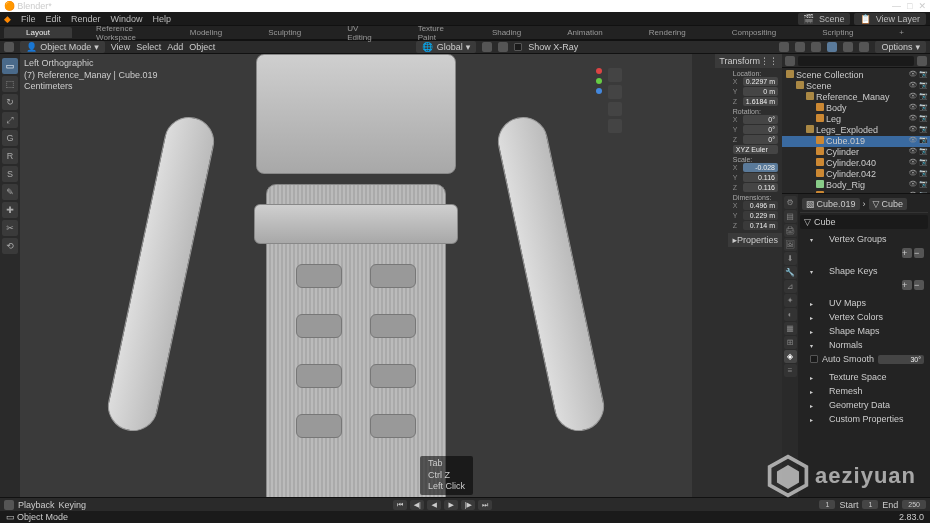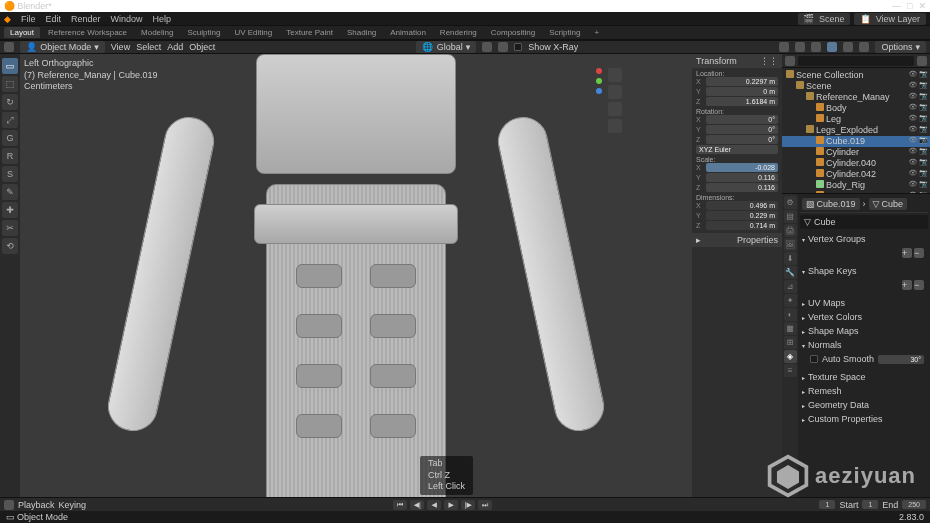--- a/index.html
+++ b/index.html
@@ -4,21 +4,21 @@
 <style>
   * { margin: 0; padding: 0; box-sizing: border-box; font-family: -apple-system, "Segoe UI", Arial, sans-serif; font-size: 9px; color: #ccc; }
   body { background: #1a1a1a; width: 930px; height: 523px; overflow: hidden; position: relative; }
   .row { display: flex; align-items: center; }
   .titlebar { height: 12px; background: #fff; color: #2a2a2a; display: flex; align-items: center; padding: 0 4px; justify-content: space-between; }
   .titlebar-left { display: flex; align-items: center; gap: 2px; font-size: 8px; color: #444; }
   .winctrl { display: flex; gap: 6px; font-size: 9px; color: #444; }
   .menubar { height: 14px; background: #1a1a1a; display: flex; align-items: center; padding: 0 4px; gap: 10px; border-bottom: 1px solid #111; }
   .menubar span { font-size: 9px; color: #bbb; cursor: default; }
   .tabstrip { height: 14px; background: #222; display: flex; align-items: center; padding: 0 4px; gap: 2px; border-bottom: 1px solid #111; }
-  .tab { padding: 1px 6px; font-size: 8px; color: #999; border-radius: 2px 2px 0 0; }
+  .tab { padding: 1px 22px; font-size: 8px; color: #999; border-radius: 2px 2px 0 0; }
   .tab.active { background: #3a3a3a; color: #eee; }
   .scenebar { position: absolute; right: 4px; display: flex; gap: 4px; align-items: center; }
   .scenebar .field { background: #333; border-radius: 2px; padding: 1px 6px; font-size: 8px; display:flex; gap:4px; align-items:center;}
   .header2 { height: 14px; background: #2a2a2a; display: flex; align-items: center; padding: 0 4px; gap: 6px; border-top: 1px solid #111; border-bottom:1px solid #111; }
   .hpill { background: #3a3a3a; border-radius: 2px; padding: 1px 6px; font-size: 8px; display:flex; align-items:center; gap:3px; }
   .hicon { width: 10px; height: 10px; background: #555; border-radius:2px; }
   .main { display: flex; height: calc(523px - 12px - 14px - 14px - 14px - 14px - 12px); }
   .toolbar-left { width: 20px; background: #2a2a2a; display: flex; flex-direction: column; align-items: center; padding-top: 4px; gap: 2px; }
   .tool { width: 16px; height: 16px; background: #3a3a3a; border-radius: 2px; display:flex; align-items:center; justify-content:center; font-size:9px; color:#aaa; }
   .tool.active { background: #4a6a8a; color:#fff; }
@@ -50,21 +50,21 @@
   .ind0{padding-left:4px;} .ind1{padding-left:14px;} .ind2{padding-left:24px;} .ind3{padding-left:34px;}
   .ico-coll{background:#aa8844;} .ico-mesh{background:#cc8833;} .ico-bone{background:#88cc88;}
   .properties { flex: 1; background: #232323; display:flex; }
   .prop-tabs { width:16px; background:#2a2a2a; display:flex; flex-direction:column; padding-top:2px; gap:1px; align-items:center;}
   .prop-tab { width:13px; height:13px; background:#333; border-radius:2px; display:flex;align-items:center;justify-content:center; font-size:8px; color:#888;}
   .prop-tab.active{ background:#454545; color:#fff;}
   .prop-body { flex:1; padding:2px; font-size:8px; overflow:hidden;}
   .prop-crumb { display:flex; gap:3px; padding:2px; align-items:center; border-bottom:1px solid #333; margin-bottom:2px;}
   .prop-crumb .chip{background:#3a3a3a; padding:1px 4px; border-radius:2px; display:flex; gap:2px; align-items:center;}
   .prop-field { background:#1a1a1a; border-radius:2px; padding:2px 4px; margin-bottom:3px; display:flex; gap:3px;align-items:center;}
-  .panel-h { display:flex; gap:3px; padding:2px 2px; color:#bbb; align-items:center; }
+  .panel-h { display:flex; gap:16px; padding:2px 2px; color:#bbb; align-items:center;margin-left:8px; }
   .panel-h .arrow{font-size:6px;}
   .panel-body{ padding:2px 4px 6px 10px; }
   .checkbox { width:8px;height:8px;background:#1a1a1a;border:1px solid #555;border-radius:1px;display:inline-block;}
   .timeline { height:14px; background:#2a2a2a; display:flex; align-items:center; justify-content:space-between; padding:0 4px; border-top:1px solid #111;}
   .tl-center{display:flex;gap:3px;}
   .tl-btn{width:14px;height:10px;background:#3a3a3a;border-radius:2px;display:flex;align-items:center;justify-content:center;font-size:7px;}
   .tl-field{background:#454545;padding:1px 6px;border-radius:2px;font-size:7px;}
   .statusbar{height:12px;background:#1a1a1a;display:flex;align-items:center;padding:0 6px;justify-content:space-between;font-size:7px;color:#888;}
   .hint-overlay{position:absolute;bottom:2px;left:400px;background:rgba(0,0,0,.55);padding:2px 8px;border-radius:2px;font-size:8px;line-height:1.3;color:#ddd;}
   .watermark{position:absolute;right:14px;bottom:24px;display:flex;align-items:center;gap:4px;opacity:.6;pointer-events:none;}
@@ -210,21 +210,21 @@
       <div class="vent" style="left:150px;top:360px;width:46px;height:24px;"></div>
       <div class="vent" style="left:224px;top:360px;width:46px;height:24px;"></div>
     </div>
     <div class="hint-overlay">
       <div>Tab</div>
       <div>Ctrl Z</div>
       <div>Left Click</div>
     </div>
   </div>
 
-  <div class="sidebar-n" style="position:relative;">
+  <div class="sidebar-n" style="position:relative;align-items:flex-end;">
     <div class="n-section-h">
       <span>Transform</span>
         <span>⋮⋮</span>
     </div>
     <div class="n-body">
       <div style="font-size:7px;color:#aaa;">Location:</div>
       <div class="n-row">
           <span class="lbl">X</span>
           <div class="n-val">0.2297 m</div>
         </div>

